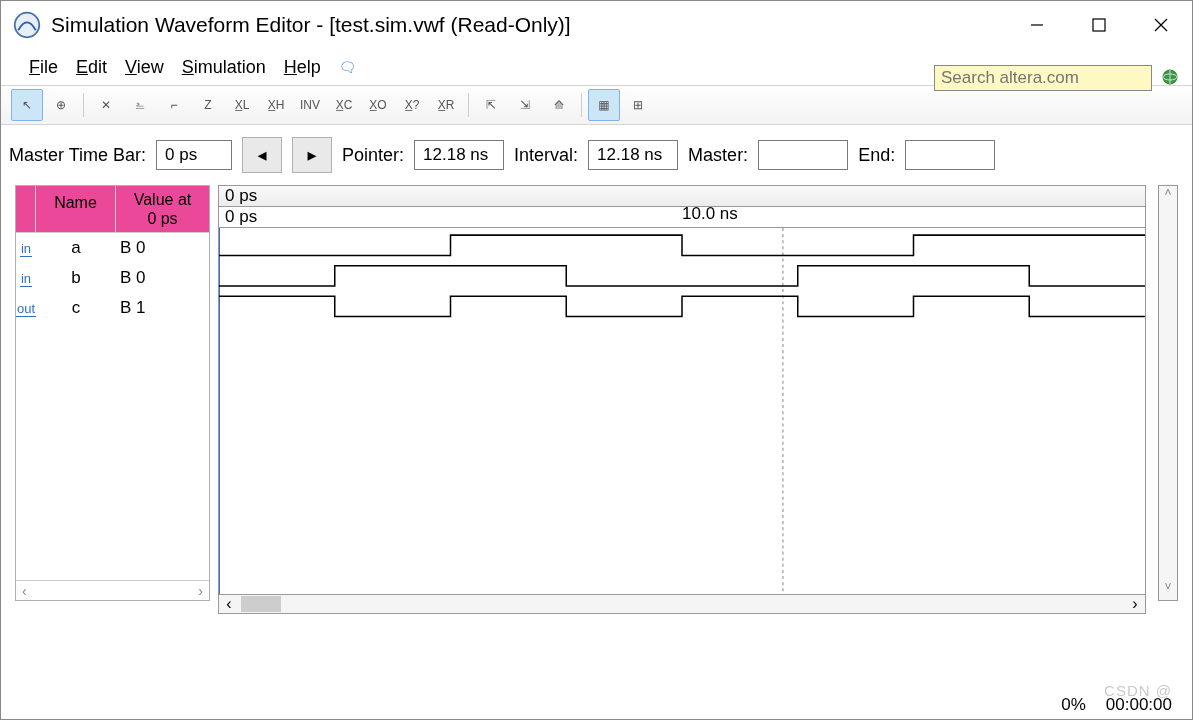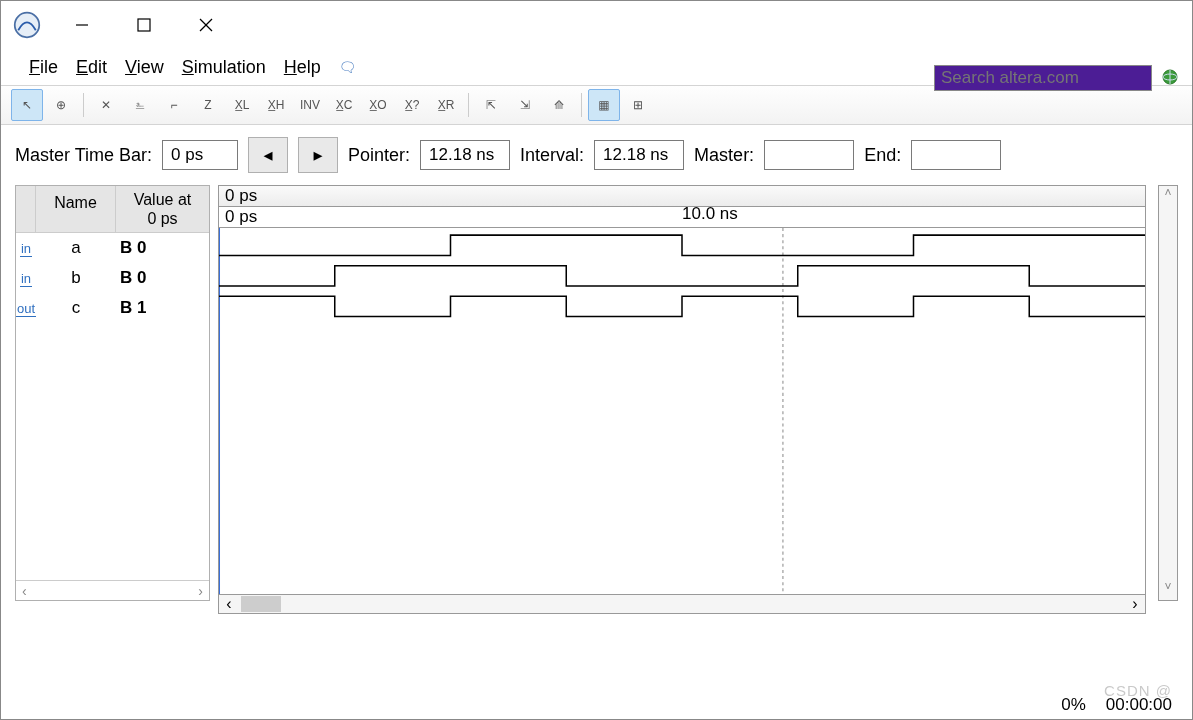--- a/index.html
+++ b/index.html
@@ -10,46 +10,46 @@
 .app-icon { width: 28px; height: 28px; margin-right: 10px; }
 .titlebar-text { font-size: 21px; color: #000; flex: 1; }
 .win-controls { display: flex; height: 100%; }
 .win-btn { width: 62px; height: 100%; display: flex; align-items: center; justify-content: center; }
 .win-btn svg { stroke: #000; stroke-width: 1.2; fill: none; }
 
 
 .menubar { height: 36px; display: flex; align-items: center; padding: 0 22px; gap: 6px; font-size: 18px; }
 .menu-item { padding: 2px 6px; }
 .menu-item u { text-decoration: underline; }
-.help-search { position: absolute; right: 40px; top: 64px; width: 218px; height: 26px; border: 1px solid #888; background: #4c1d95; font-size: 17px; color: #888; padding: 0 6px; }
+.help-search { position: absolute; right: 40px; top: 64px; width: 218px; height: 26px; border: 1px solid #888; background: #fef9c3; font-size: 17px; color: #888; padding: 0 6px; }
 .globe-icon { position: absolute; right: 14px; top: 68px; width: 16px; height: 16px; }
 
 
 .toolbar { height: 40px; border-top: 1px solid #d4d4d4; border-bottom: 1px solid #d4d4d4; background: linear-gradient(#fefefe,#f3f3f3); display: flex; align-items: center; padding: 0 10px; gap: 2px; }
 .tb-btn { width: 32px; height: 32px; display: flex; align-items: center; justify-content: center; border: 1px solid transparent; border-radius: 2px; font-size: 12px; color: #555; }
 .tb-btn.active { background: #cde6f7; border: 1px solid #7eb4ea; }
 .tb-sep { width: 1px; height: 24px; background: #ccc; margin: 0 4px; }
 
 
-.timerow { padding: 12px 14px; display: flex; align-items: center; gap: 10px; font-size: 18px; }
+.timerow { padding: 12px 8px; display: flex; align-items: center; gap: 10px; font-size: 18px; }
 .timerow .field { border: 1px solid #7a7a7a; height: 30px; padding: 0 8px; display: flex; align-items: center; font-size: 17px; background: #fff; }
 .nav-btn { width: 40px; height: 36px; background: #e9e9e9; border: 1px solid #b0b0b0; display: flex; align-items: center; justify-content: center; }
 
 
 .mainarea { display: flex; padding: 0 14px 14px 14px; height: 430px; gap: 8px; }
 .signal-panel { width: 195px; border: 1px solid #b0b0b0; display: flex; flex-direction: column; background: #fff; }
-.sp-head { display: flex; background: #e5e5e5; border-bottom: 1px solid #ccc; font-size: 16px; }
+.sp-head { display: flex; background: #ec4899; border-bottom: 1px solid #ccc; font-size: 16px; }
 .sp-head .c0 { width: 20px; border-right: 1px solid #ccc; }
 .sp-head .c1 { width: 80px; border-right: 1px solid #ccc; text-align: center; padding: 8px 2px; }
 .sp-head .c2 { flex: 1; text-align: center; padding: 4px 2px; line-height: 1.2; overflow: hidden; white-space: nowrap; }
 .sp-row { display: flex; font-size: 17px; height: 30px; align-items: center; }
 .sp-row .c0 { width: 20px; text-align: center; }
 .sp-row .c0 .pin { font-size: 13px; color: #3070c0; border-bottom: 1px solid #3070c0; padding: 0 1px; }
 .sp-row .c1 { width: 80px; text-align: center; }
-.sp-row .c2 { flex: 1; text-align: left; padding-left: 4px; font-weight: bold; }
+.sp-row .c2 { flex: 1; text-align: left; padding-left: 4px; }
 .sp-body { flex: 1; }
 .sp-scroll { height: 20px; border-top: 1px solid #ccc; display: flex; align-items: center; justify-content: space-between; padding: 0 6px; color: #888; font-size: 14px; }
 
 .wave-panel { flex: 1; display: flex; flex-direction: column; gap: 0; }
 .wave-ruler { border: 1px solid #999; background: linear-gradient(#fafafa,#ececec); height: 27px; font-size: 17px; padding-left: 6px; display: flex; align-items: center; position: relative; }
 .wave-ruler .mark { position: absolute; left: 50%; margin-top: 36px; }
 .wave-sub { border: 1px solid #999; border-top: none; background: #fff; height: 27px; font-size: 17px; padding-left: 6px; display: flex; align-items: center; }
 .wave-canvas { border: 1px solid #999; border-top: none; flex: 1; background: #fff; position: relative; }
 .wave-canvas svg { width: 100%; height: 100%; }
 .wave-scroll { height: 20px; border: 1px solid #999; border-top: none; background: #f5f5f5; display: flex; align-items: center; position: relative; }
@@ -68,20 +68,21 @@
 </head>
 <body>
 
 <div class="titlebar">
   <span class="app-icon">
     <svg viewBox="0 0 32 32">
         <circle cx="16" cy="16" r="14" fill="#e6eef7" stroke="#4a6fa5" stroke-width="2"></circle>
         <path d="M6 22 Q16 4 26 22" fill="none" stroke="#2a5caa" stroke-width="2"></path>
       </svg>
   </span>
+  <span class="titlebar-text">Simulation Waveform Editor - [test.sim.vwf (Read-Only)]</span>
   <div class="win-controls">
     <div class="win-btn">
         <svg width="14" height="14">
           <line x1="1" y1="7" x2="13" y2="7"></line>
         </svg>
       </div>
     <div class="win-btn">
         <svg width="14" height="14">
           <rect x="1" y="1" width="12" height="12"></rect>
         </svg>

